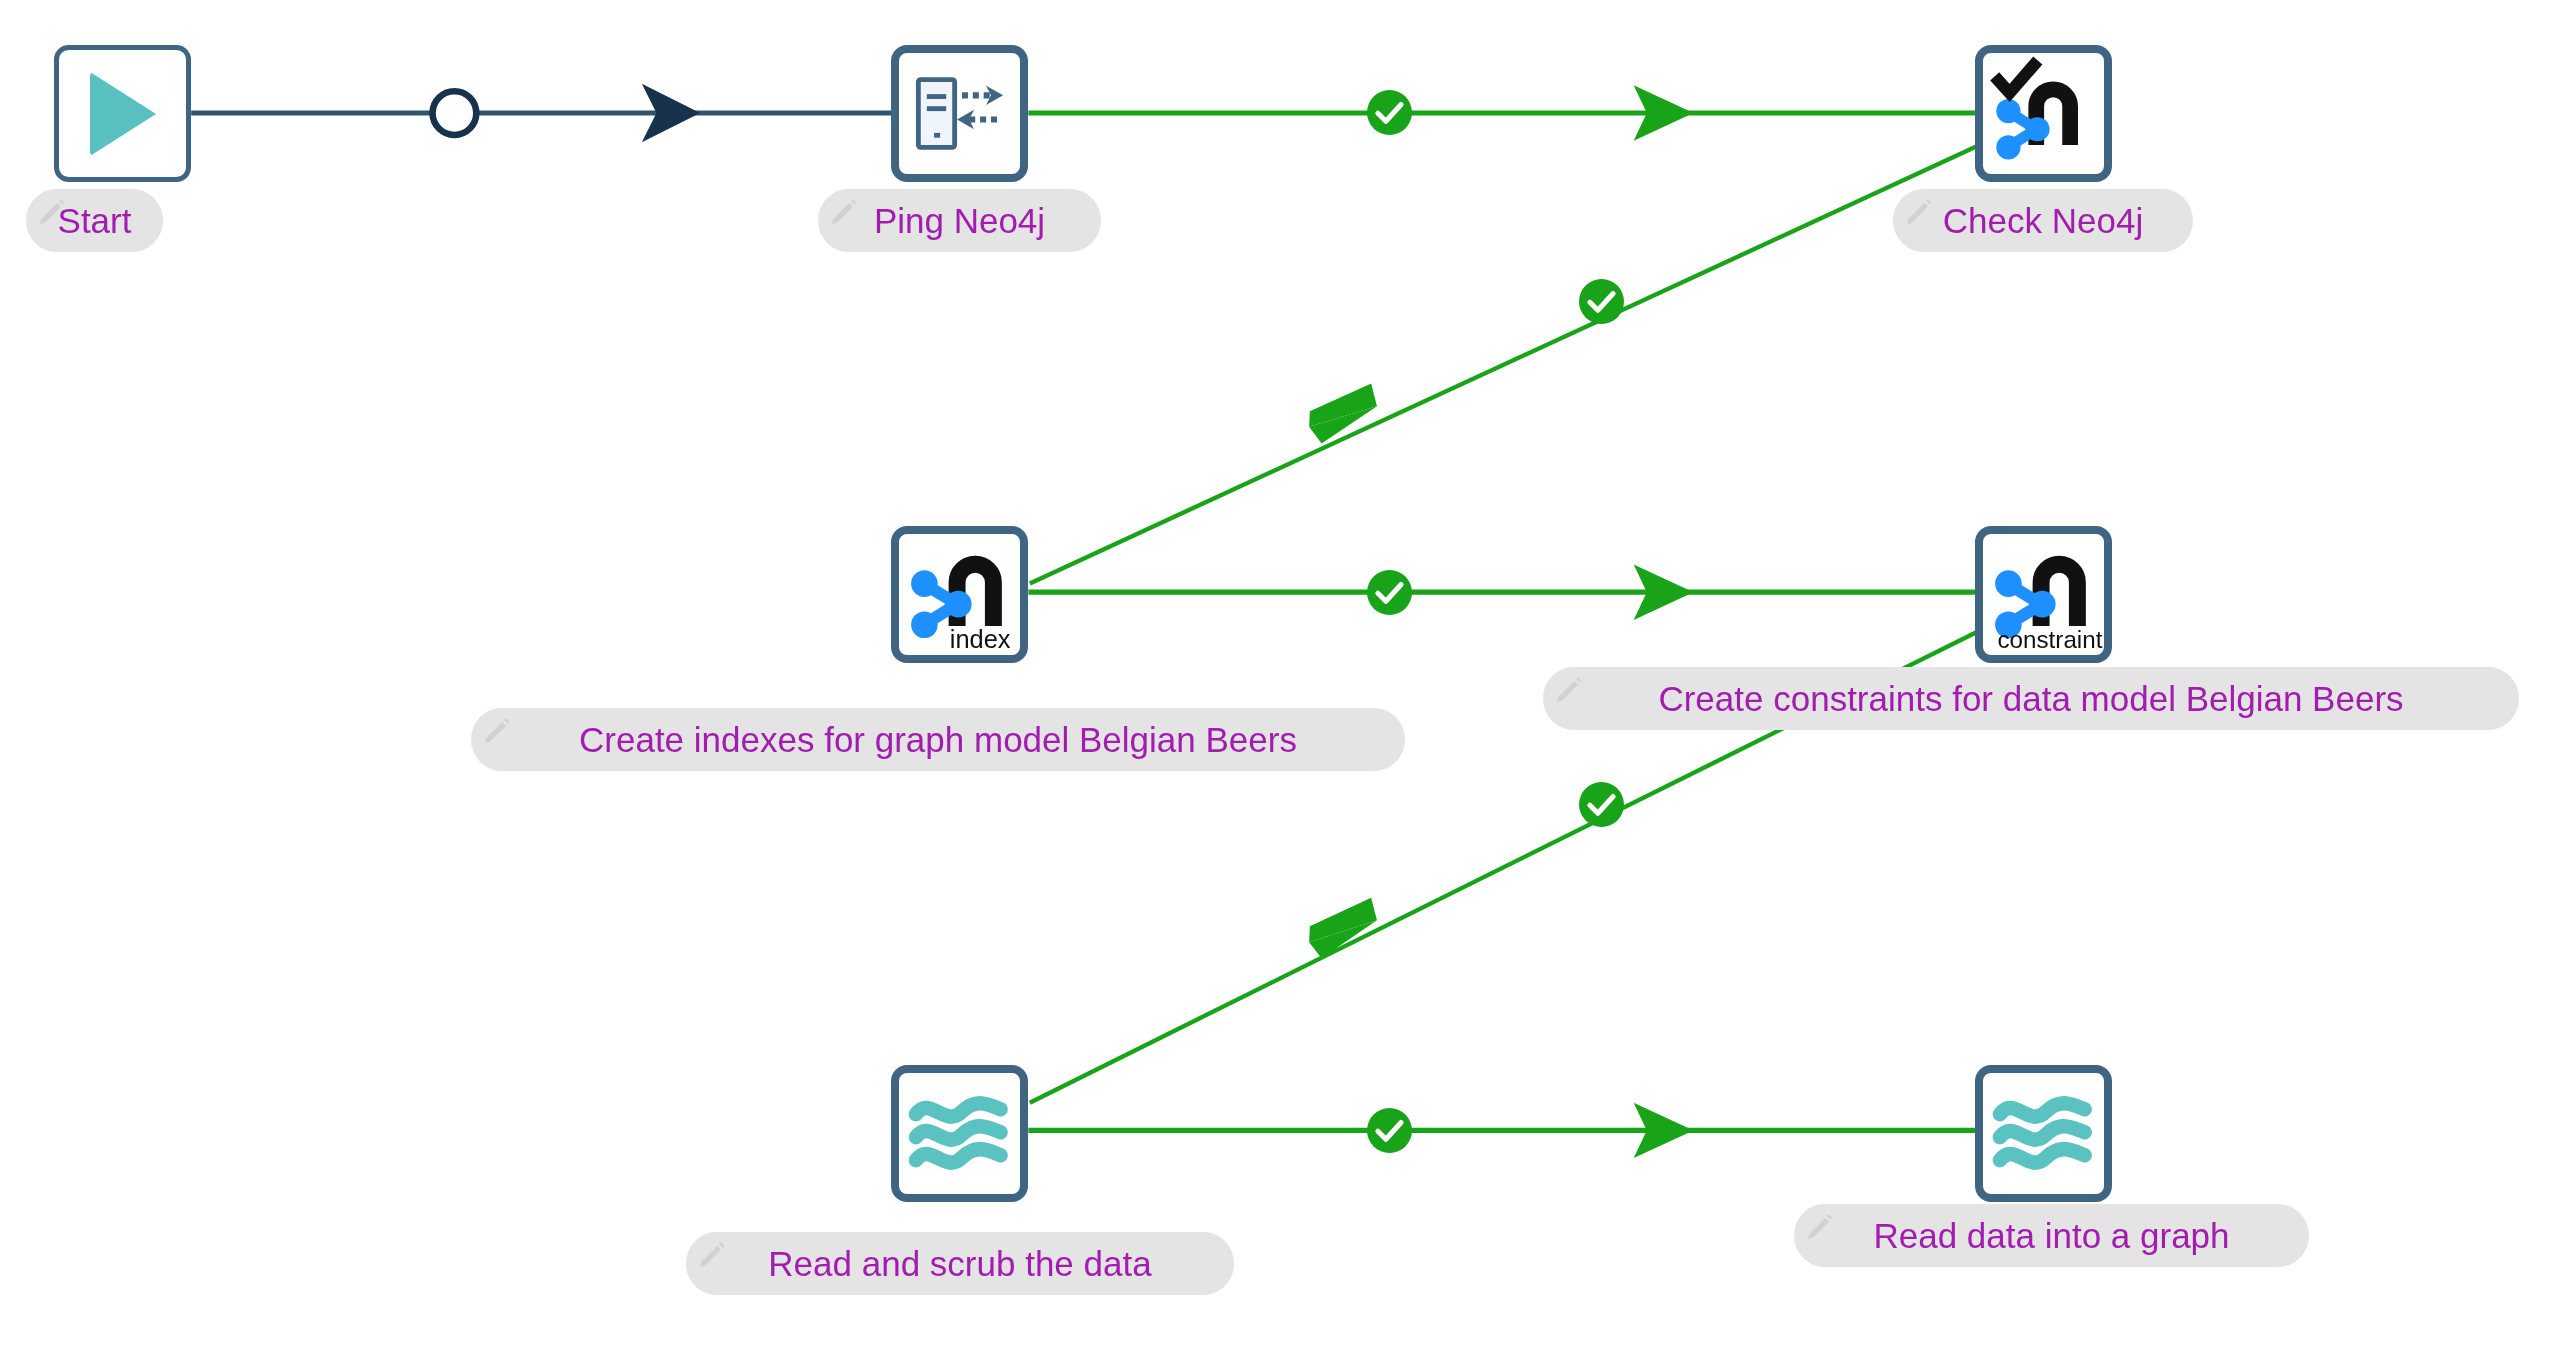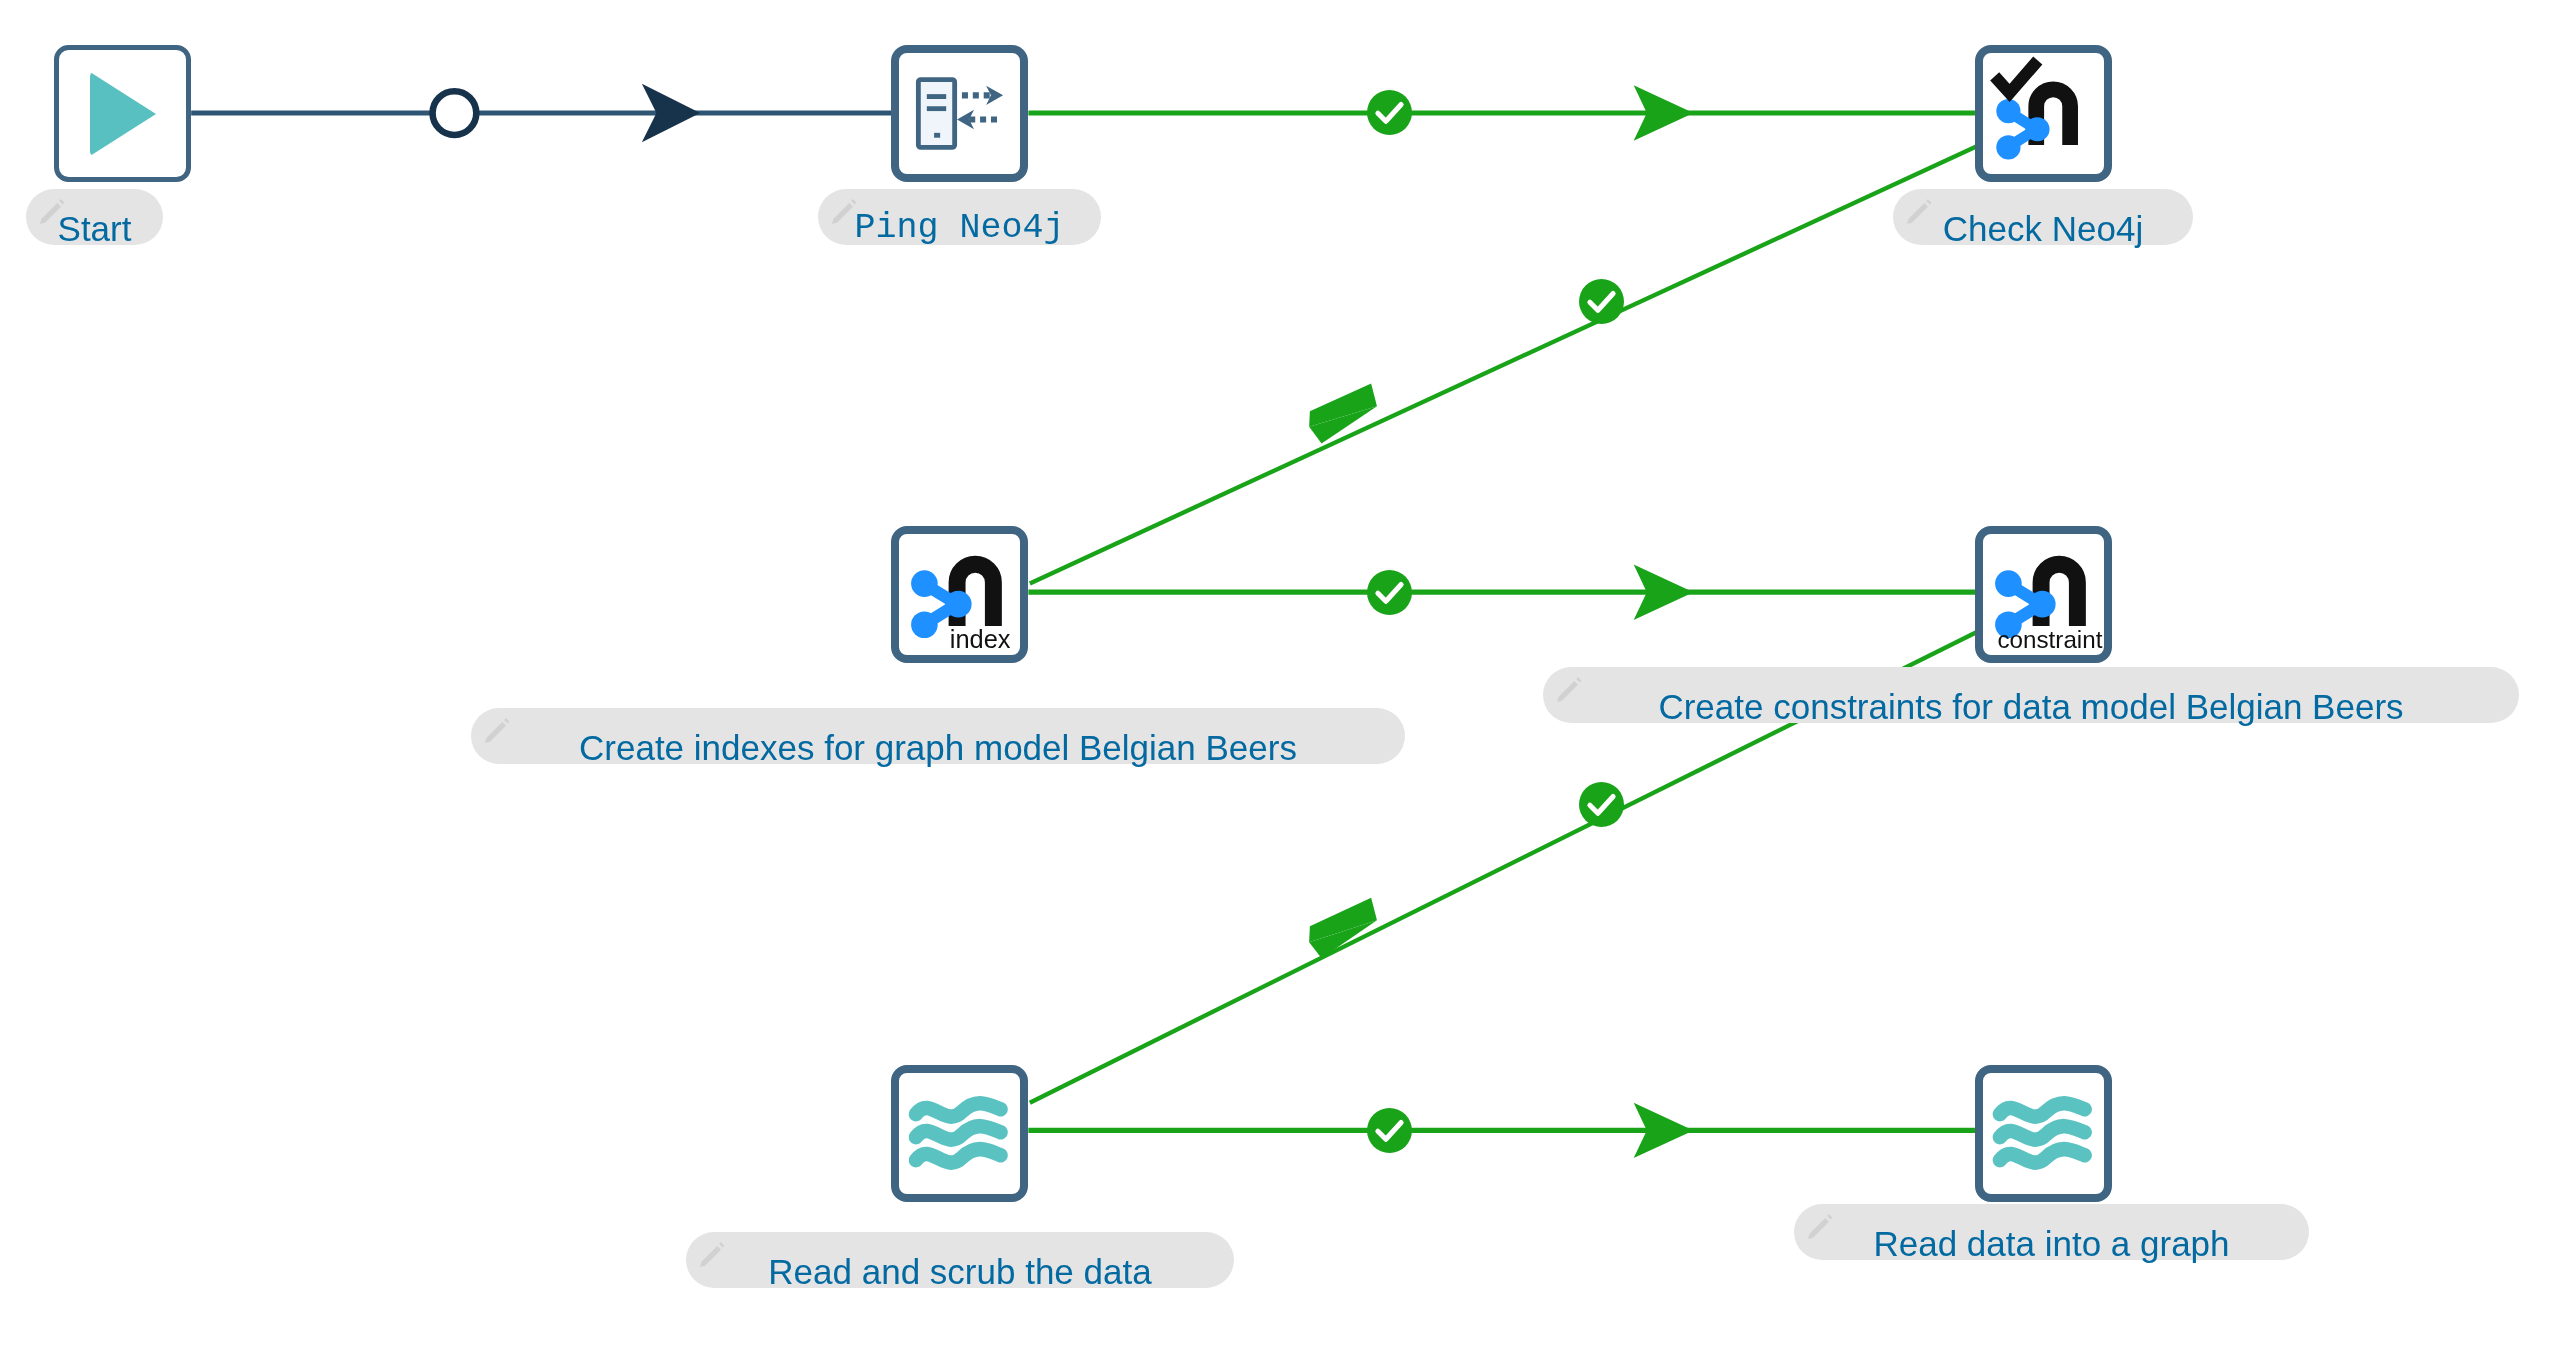--- a/index.html
+++ b/index.html
@@ -19,28 +19,28 @@
     border:8px solid #3F6582;
     border-radius:16px;
     background:#ffffff;
     display:flex;align-items:center;justify-content:center;
     z-index:5;
   }
   .node.thin{border-width:5.1px;border-radius:14.6px;}
   .node-inner{position:relative;width:100%;height:100%;}
   .label{
     position:absolute;
-    height:56px;
+    height:63px;
     line-height:63px;
     background:#e4e4e4;
     border-radius:31px;
-    color:#0369a1;
+    color:#a21caf;
     font-size:35px;
     white-space:nowrap;
-    padding:8px 26px 0 26px;
+    padding:0 26px 0 26px;
     z-index:6;
     text-align:center;
   }
   .label .txt{position:relative;z-index:2;}
   .pencil{
     position:absolute;left:10.2px;top:7.3px;width:32px;height:32px;
     opacity:.55;z-index:1;pointer-events:none;
   }
   
   .play{
@@ -147,21 +147,21 @@
         <rect x="29" y="66" width="5" height="4" fill="#3F6582"></rect>
 
         <line x1="52" y1="35" x2="76" y2="35" stroke="#3F6582" stroke-width="5" stroke-dasharray="5,4"></line>
         <path d="M72,27 L86,35 L72,43 L76,35 Z" fill="#3F6582"></path>
 
         <line x1="58" y1="55" x2="84" y2="55" stroke="#3F6582" stroke-width="5" stroke-dasharray="5,4"></line>
         <path d="M62,47 L48,55 L62,63 L58,55 Z" fill="#3F6582"></path>
       </svg>
     </div>
   </div>
-  <div class="label" style="left:818px;top:189px;width:283px;box-sizing:border-box;font-family:Liberation Mono, monospace;">
+  <div class="label" style="left:818px;top:189px;width:283px;box-sizing:border-box;">
     <svg class="pencil" viewBox="0 0 24 24">
       <path d="M3 21l3.7-1 12-12-2.7-2.7-12 12z" fill="#c3c3c3"></path>
       <path d="M17.3 3.7l2.7 2.7 1.4-1.4-2.7-2.7z" fill="#c3c3c3"></path>
     </svg>
     <span class="txt">Ping Neo4j</span>
   </div>
 
   <div class="node" style="left:1975px;top:45px;">
     <div class="node-inner">
       <svg class="icon" viewBox="0 0 100 100">

